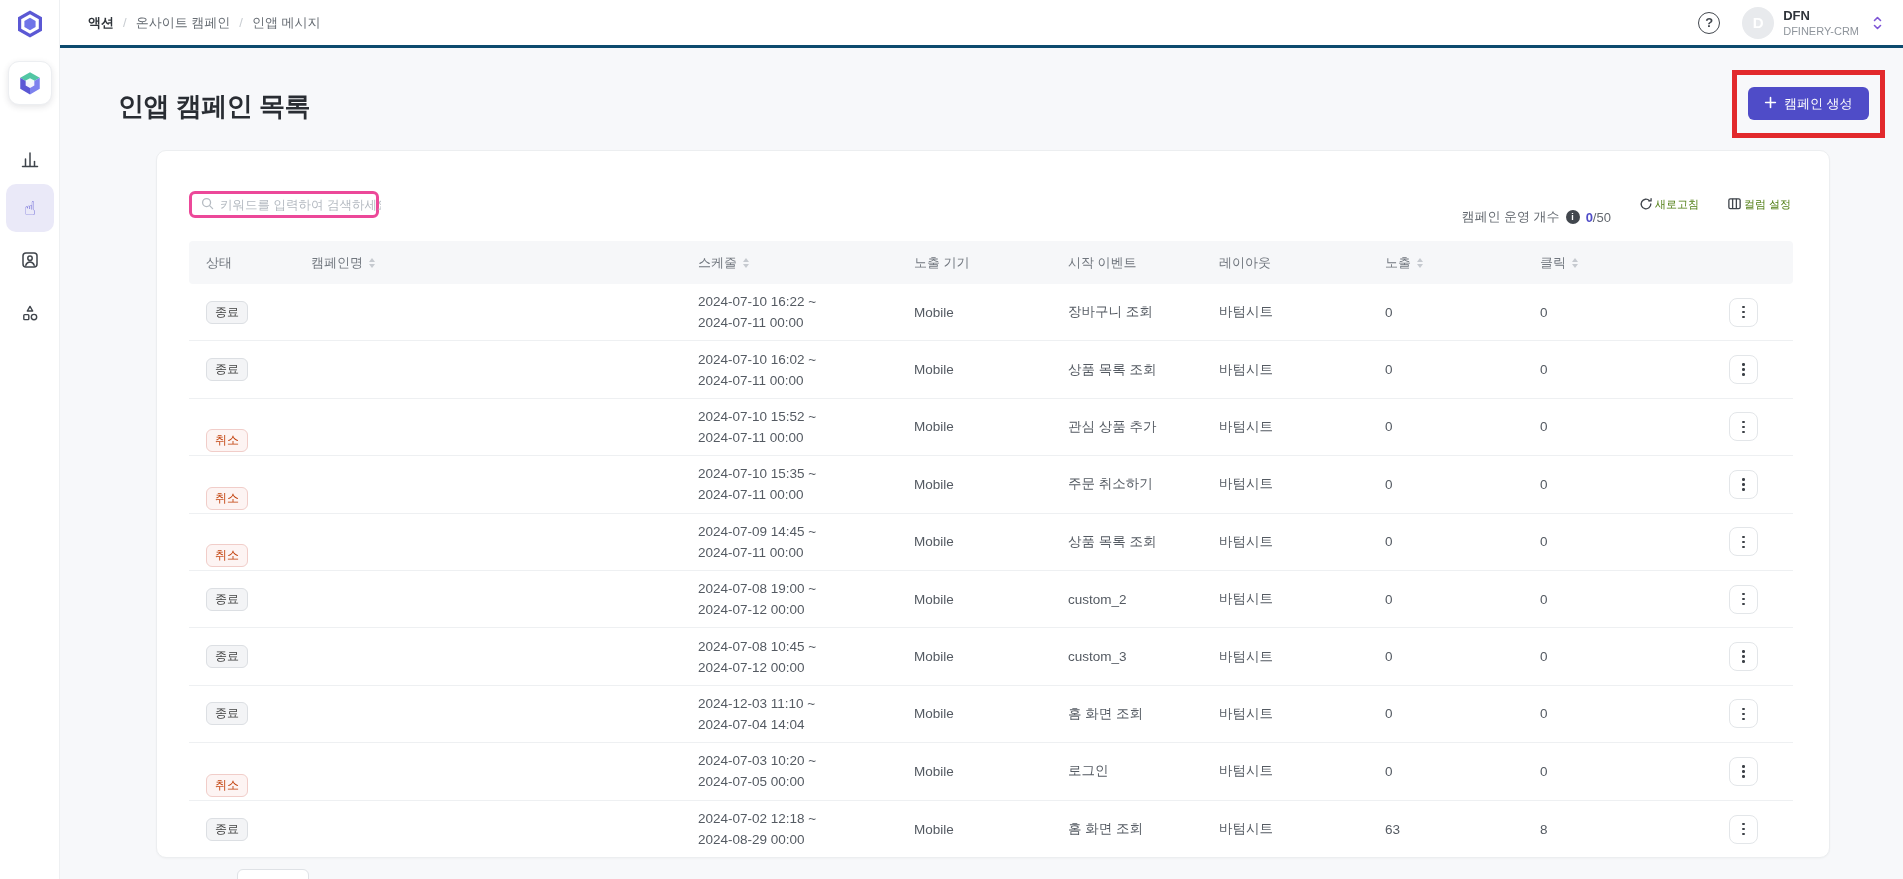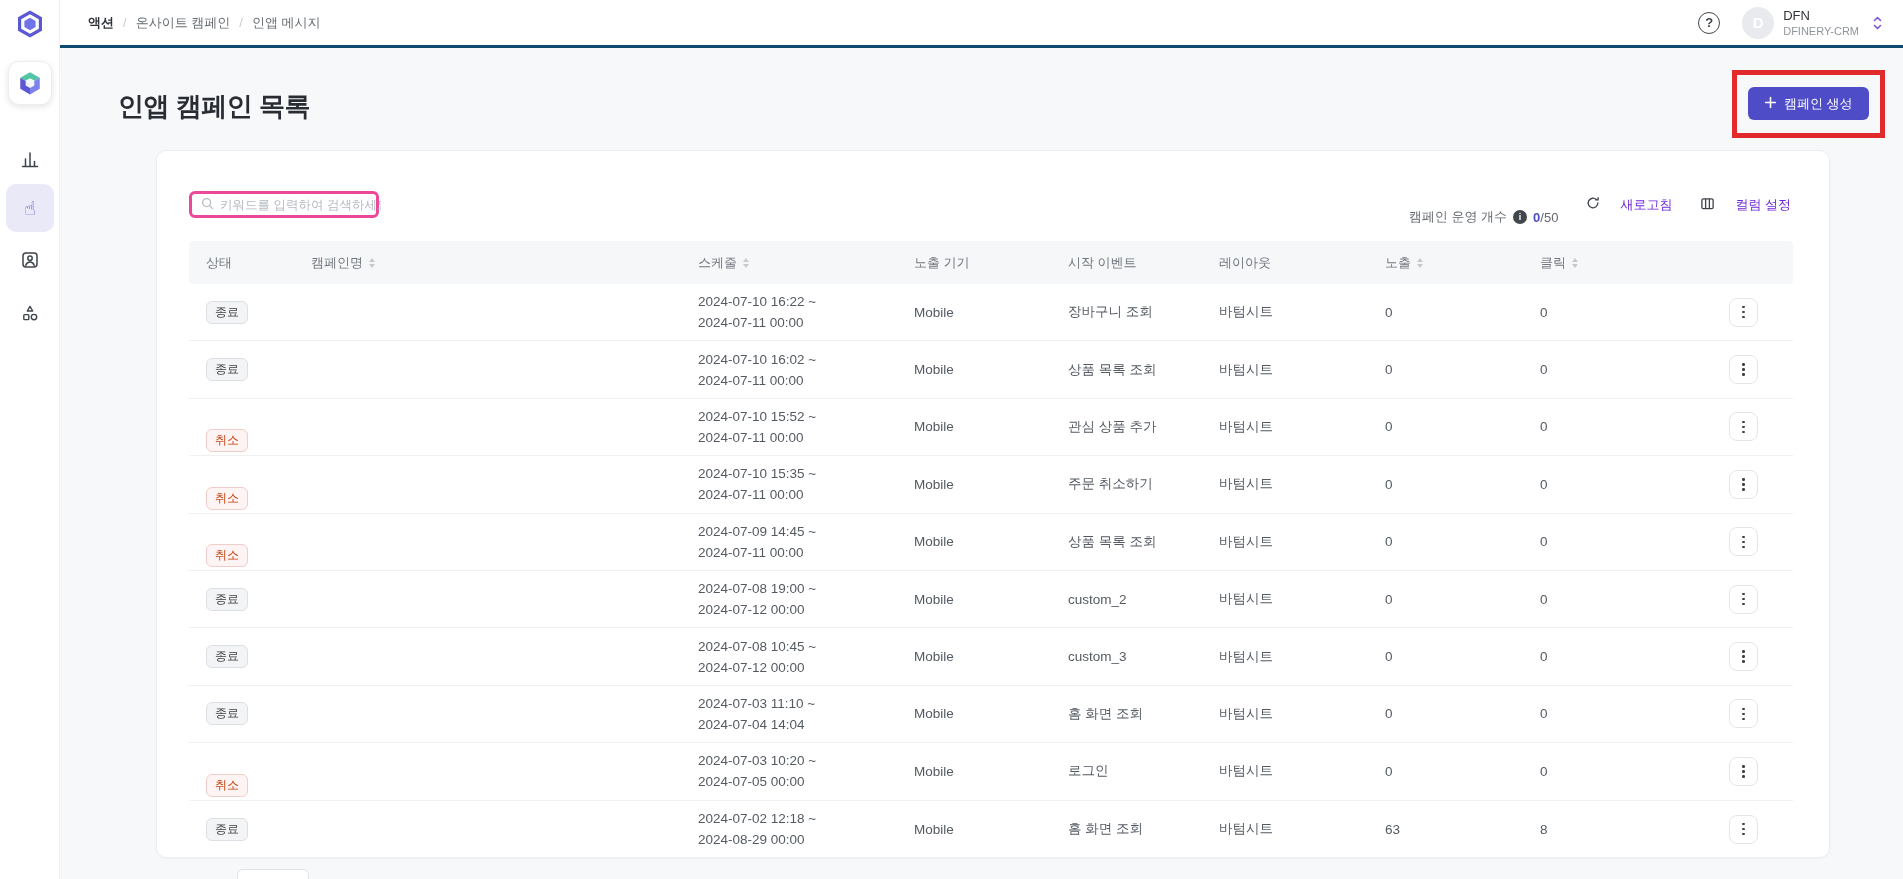--- a/index.html
+++ b/index.html
@@ -21,41 +21,41 @@
 
   
   .topbar { position:absolute; left:60px; top:0; width:1843px; height:48px; background:#fff; border-bottom:3px solid #0c4a6e; display:flex; align-items:center; justify-content:space-between; padding:0 20px 0 28px; z-index:5; }
   .breadcrumb { display:flex; align-items:center; gap:9px; font-size:13px; color:#666c73; }
   .bc-first { font-weight:bold; color:#2f343a; }
   .bc-sep { color:#c8ccd1; }
   .topbar-right { display:flex; align-items:center; gap:22px; }
   .help-btn { width:22px; height:22px; border:1.5px solid #43484f; border-radius:50%; display:flex; align-items:center; justify-content:center; font-size:13px; font-weight:bold; color:#43484f; cursor:pointer; background:#fff; }
   .user-chip { display:flex; align-items:center; gap:9px; cursor:pointer; }
   .avatar { width:32px; height:32px; border-radius:50%; background:#e8eaed; color:#fff; font-weight:bold; font-size:15px; display:flex; align-items:center; justify-content:center; }
-  .user-name { font-size:13px; font-weight:normal; color:#2f343a; }
+  .user-name { font-size:13px; font-weight:bold; color:#2f343a; }
   .user-org { font-size:11px; color:#8f959c; margin-top:2px; }
   .ws-switcher { margin-left:4px; display:flex; align-items:center; }
 
   
   .page-title { position:absolute; left:118px; top:89px; font-size:26px; font-weight:bold; color:#292d33; letter-spacing:-0.5px; z-index:2; }
   .annotation-box { position:absolute; left:1732px; top:70px; width:153px; height:68px; border:5px solid #e2292c; z-index:4; pointer-events:none; }
   .create-btn { position:absolute; left:1748px; top:87px; height:33px; padding:1px 16px; background:#4f4cc8; border:none; border-radius:6px; color:#fff; font-size:13px; font-family:inherit; display:inline-flex; align-items:center; gap:7px; cursor:pointer; z-index:3; }
 
   
   .card { position:absolute; left:156px; top:150px; width:1674px; height:708px; background:#fff; border:1px solid #eceef0; border-radius:10px; box-shadow:0 1px 2px rgba(25,30,40,.03); z-index:2; }
 
   .search-box { position:absolute; left:32px; top:40px; width:190px; height:27px; border:3px solid #ec4899; border-radius:6px; display:flex; align-items:center; padding:0 9px; gap:6px; background:#fff; }
   .search-box input { border:none; outline:none; flex:1; font-size:12.5px; color:#30353b; font-family:inherit; background:transparent; }
   .search-box input::placeholder { color:#b3b9c0; }
 
   .list-controls { position:absolute; right:38px; top:40px; height:27px; display:flex; align-items:center; gap:28px; font-size:13px; color:#63686f; }
   .count-group { display:flex; align-items:center; gap:6px;margin-top:25px; }
   .info-icon { width:14px; height:14px; border-radius:50%; background:#42474e; color:#fff; font-size:9px; font-weight:bold; display:flex; align-items:center; justify-content:center; }
   .count-value { color:#4f4cc8; font-weight:bold; }
-  .ctrl-btn { display:flex; align-items:center; gap:20px; color:#6d28d9; cursor:pointer; background:none; border:none; font-size:13px; font-family:inherit; }
+  .ctrl-btn { display:flex; align-items:center; gap:2px; color:#4d7c0f; cursor:pointer; background:none; border:none; font-size:11px; font-family:inherit; }
 
   
   .table { position:absolute; left:32px; top:90px; width:1604px; --cols:105px 387px 216px 154px 151px 166px 155px 161px 1fr; }
   .thead { display:grid; grid-template-columns:var(--cols); height:43px; align-items:center; background:#f6f7f9; border-radius:4px; color:#70767e; font-size:13px; }
   .th { display:flex; align-items:center; gap:6px; padding-left:17px; }
   .sort-icon { display:flex; flex-direction:column; gap:2px; }
   .tri-up { width:0; height:0; border-left:3.5px solid transparent; border-right:3.5px solid transparent; border-bottom:4.5px solid #c6cad0; }
   .tri-down { width:0; height:0; border-left:3.5px solid transparent; border-right:3.5px solid transparent; border-top:4.5px solid #c6cad0; }
   .trow { display:grid; grid-template-columns:var(--cols); height:57.4px; align-items:center; border-bottom:1px solid #eef0f2; font-size:13.5px; color:#545a62; }
   .trow:last-child { border-bottom:none; }
@@ -383,21 +383,21 @@
               <span class="dot"></span>
               <span class="dot"></span>
               <span class="dot"></span>
             </button>
           </div>
         </div>
         <div class="trow">
           <div class="cell"><span class="badge badge-ended">종료</span></div>
           <div class="cell"></div>
           <div class="cell cell-schedule">
-            <div>2024-07-03 11:10 ~</div>
+            <div>2024-12-03 11:10 ~</div>
             <div>2024-07-04 14:04</div>
           </div>
           <div class="cell">Mobile</div>
           <div class="cell">홈 화면 조회</div>
           <div class="cell">바텀시트</div>
           <div class="cell">0</div>
           <div class="cell">0</div>
           <div class="cell">
             <button class="kebab">
               <span class="dot"></span>

